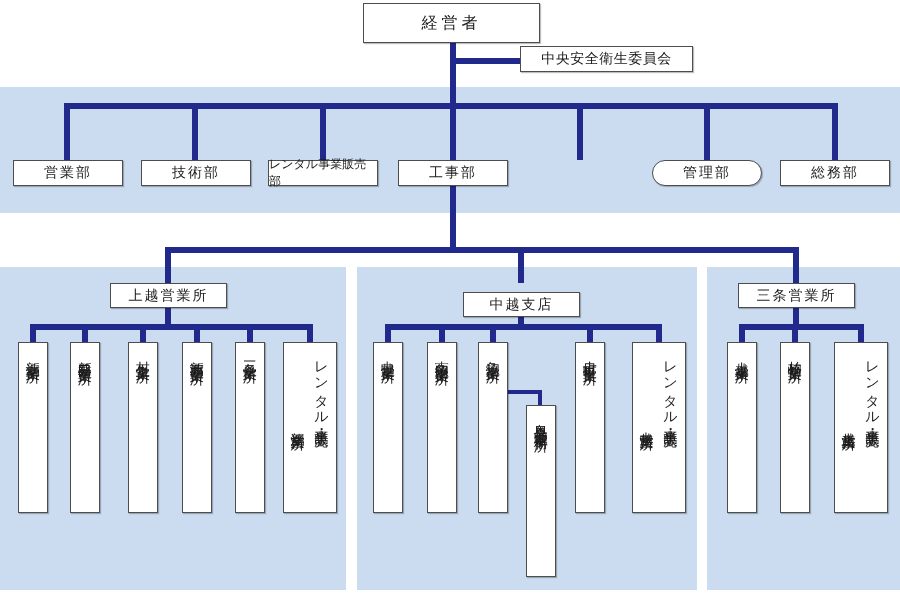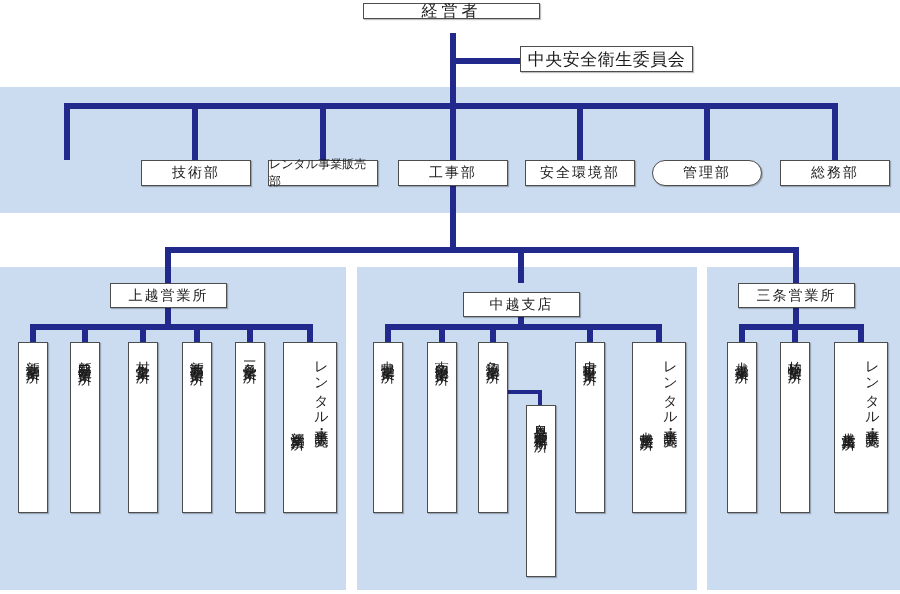--- a/index.html
+++ b/index.html
@@ -22,21 +22,21 @@
   .box{
     position:absolute;
     background:#fff;
     border:1px solid var(--border);
     box-shadow:1px 1px 1px rgba(0,0,0,.25);
     display:flex;align-items:center;justify-content:center;
     font-size:14px;letter-spacing:2px;
     box-sizing:border-box;
   }
   .root{font-size:16px;letter-spacing:4px;}
-  .committee{font-size:17px;letter-spacing:0.5px;}
+  .committee{font-size:14px;letter-spacing:0.5px;}
   .dept-small{font-size:12px;letter-spacing:0;}
 
   .vbox{align-items:flex-start;padding-top:7px;}
   .vbox span{
     writing-mode:vertical-rl;
     line-height:1.05;
     letter-spacing:2px;
     font-size:14px;
   }
   .vbox2{display:block;}
@@ -88,27 +88,27 @@
   <div class="v" style="left:490px;top:324px;height:18px;"></div>
   <div class="v" style="left:587px;top:324px;height:18px;"></div>
   <div class="v" style="left:656px;top:324px;height:18px;"></div>
   <div class="v" style="left:739px;top:324px;height:18px;"></div>
   <div class="v" style="left:792px;top:324px;height:18px;"></div>
   <div class="v" style="left:858px;top:324px;height:18px;"></div>
 
   <div class="h thin" style="left:508px;top:390px;width:34px;"></div>
   <div class="v thin" style="left:538px;top:390px;height:15px;"></div>
 
-  <div class="box root" style="left:363px;top:3px;width:177px;height:16px;">経営者</div>
+  <div class="box root" style="left:363px;top:3px;width:177px;height:40px;">経営者</div>
   <div class="box committee" style="left:520px;top:46px;width:173px;height:26px;">中央安全衛生委員会</div>
 
+  <div class="box" style="left:13px;top:160px;width:110px;height:26px;">営業部</div>
   <div class="box" style="left:141px;top:160px;width:110px;height:26px;">技術部</div>
   <div class="box dept-small" style="left:268px;top:160px;width:110px;height:26px;">レンタル事業販売部</div>
   <div class="box" style="left:398px;top:160px;width:110px;height:26px;">工事部</div>
-  <div class="box" style="left:525px;top:160px;width:110px;height:26px;">安全環境部</div>
   <div class="box" style="left:652px;top:160px;width:110px;height:26px;border-radius:13px;">管理部</div>
   <div class="box" style="left:780px;top:160px;width:110px;height:26px;">総務部</div>
 
   <div class="box" style="left:110px;top:283px;width:117px;height:25px;">上越営業所</div>
   <div class="box" style="left:463px;top:292px;width:117px;height:25px;">中越支店</div>
   <div class="box" style="left:738px;top:283px;width:117px;height:25px;">三条営業所</div>
 
   <div class="box vbox" style="left:18px;top:342px;width:30px;height:171px;">
       <span>新潟営業所</span>
     </div>

